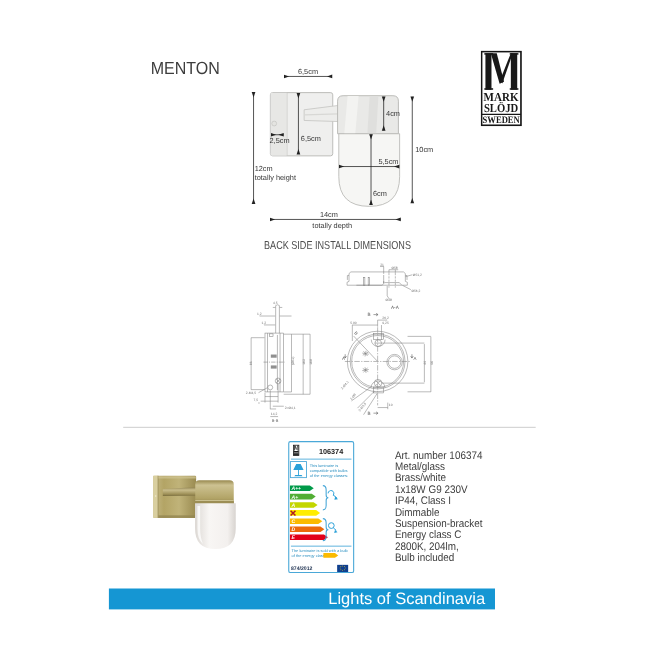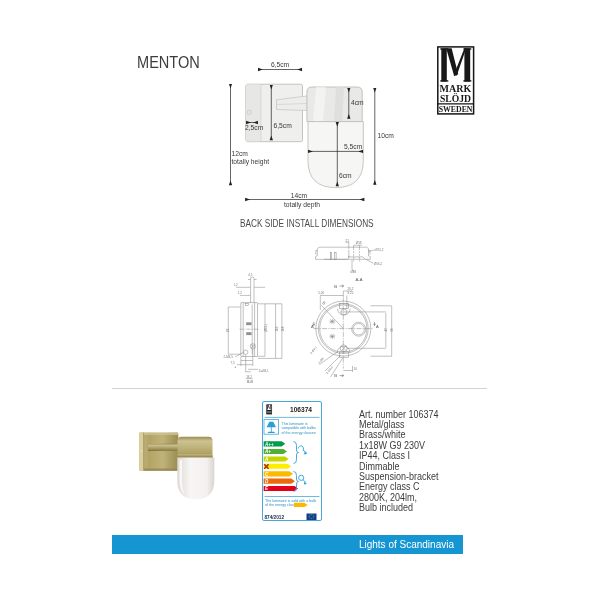--- a/index.html
+++ b/index.html
@@ -437,13 +437,13 @@
   IP44, Class I<br>
   Dimmable<br>
   Suspension-bracket<br>
   Energy class C<br>
   2800K, 204lm,<br>
   Bulb included
 </div>
 
 <div class="abs" style="left:112px;top:387.5px;width:375px;height:1px;background:#d2d2d2;"></div>
 
-<div class="abs" style="left:112px;top:534.5px;width:351px;height:19px;background:#1596d3;color:#fff;font-size:10px;line-height:19px;text-align:right;padding-right:9px;box-sizing:border-box;">Lights of Scandinavia</div>
+<div class="abs" style="left:99px;top:534.5px;width:351px;height:19px;background:#1596d3;color:#fff;font-size:15px;line-height:19px;text-align:right;padding-right:9px;box-sizing:border-box;">Lights of Scandinavia</div>
 
 </body></html>

